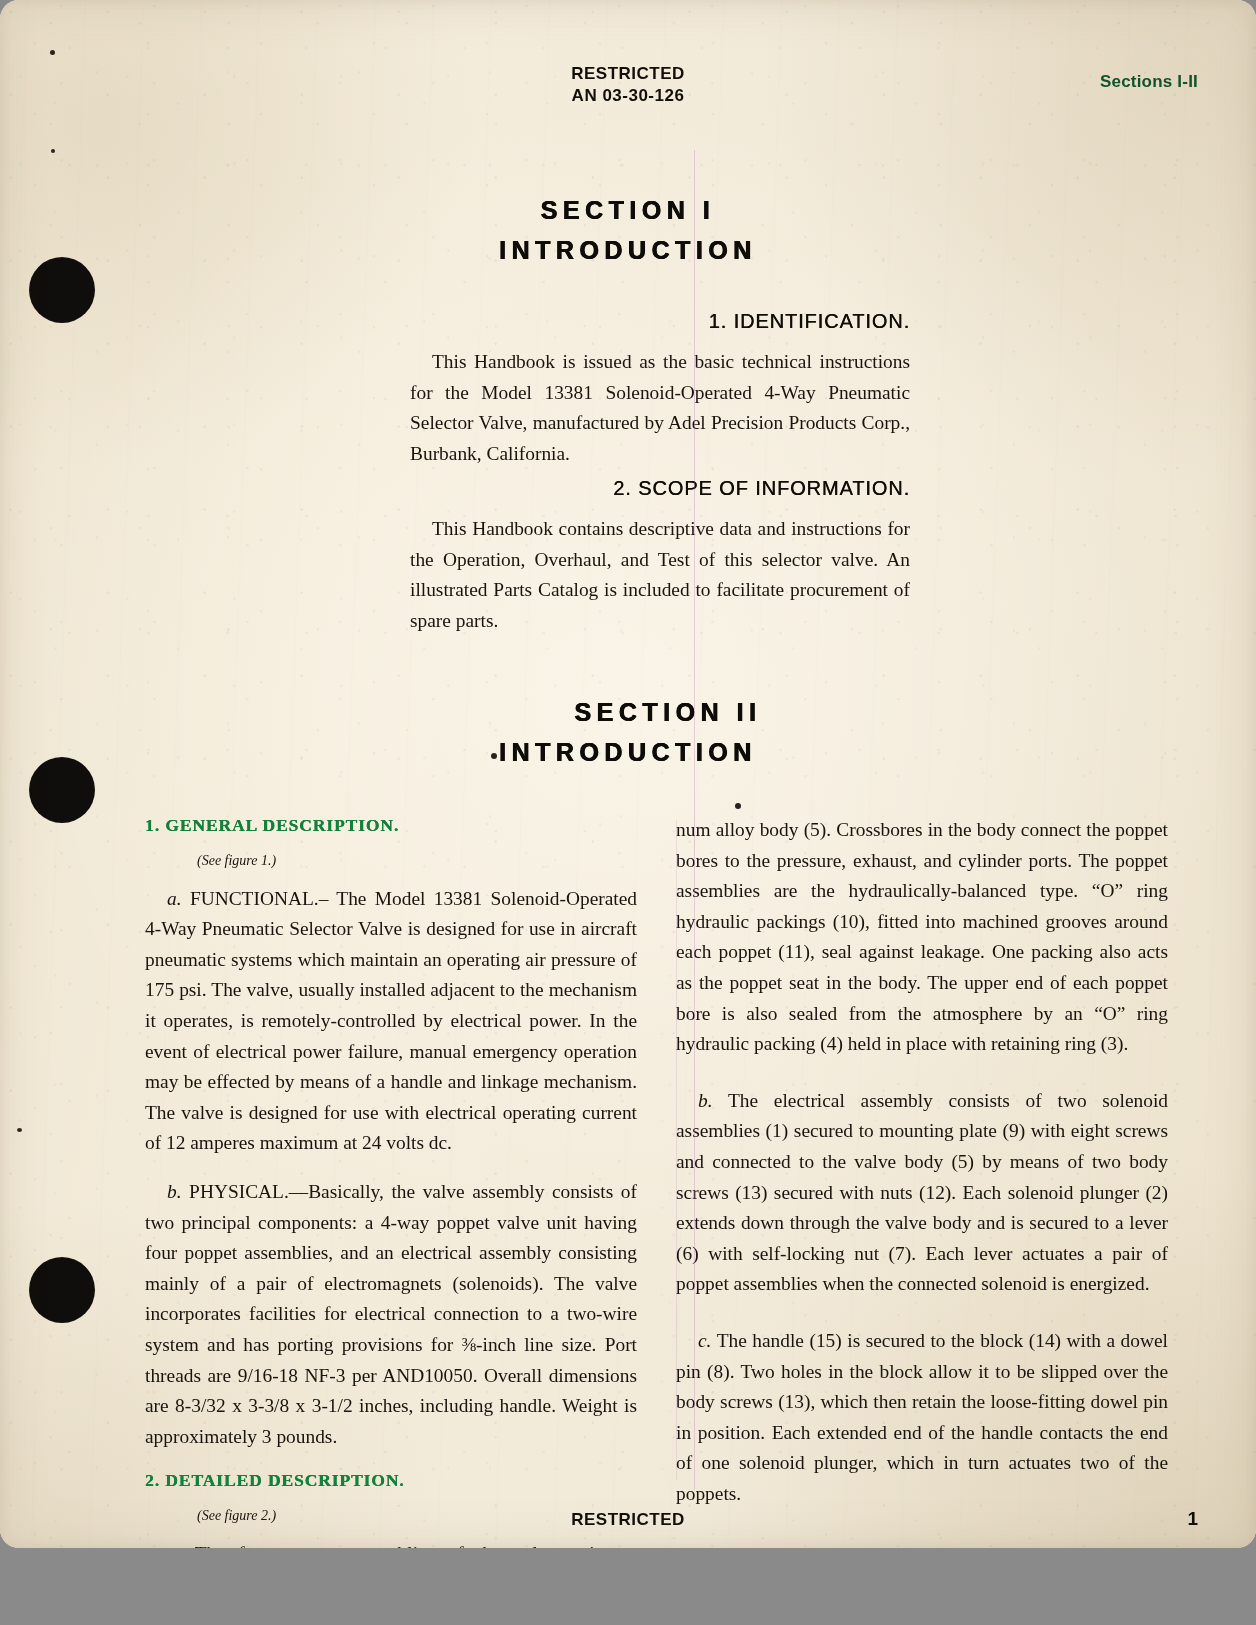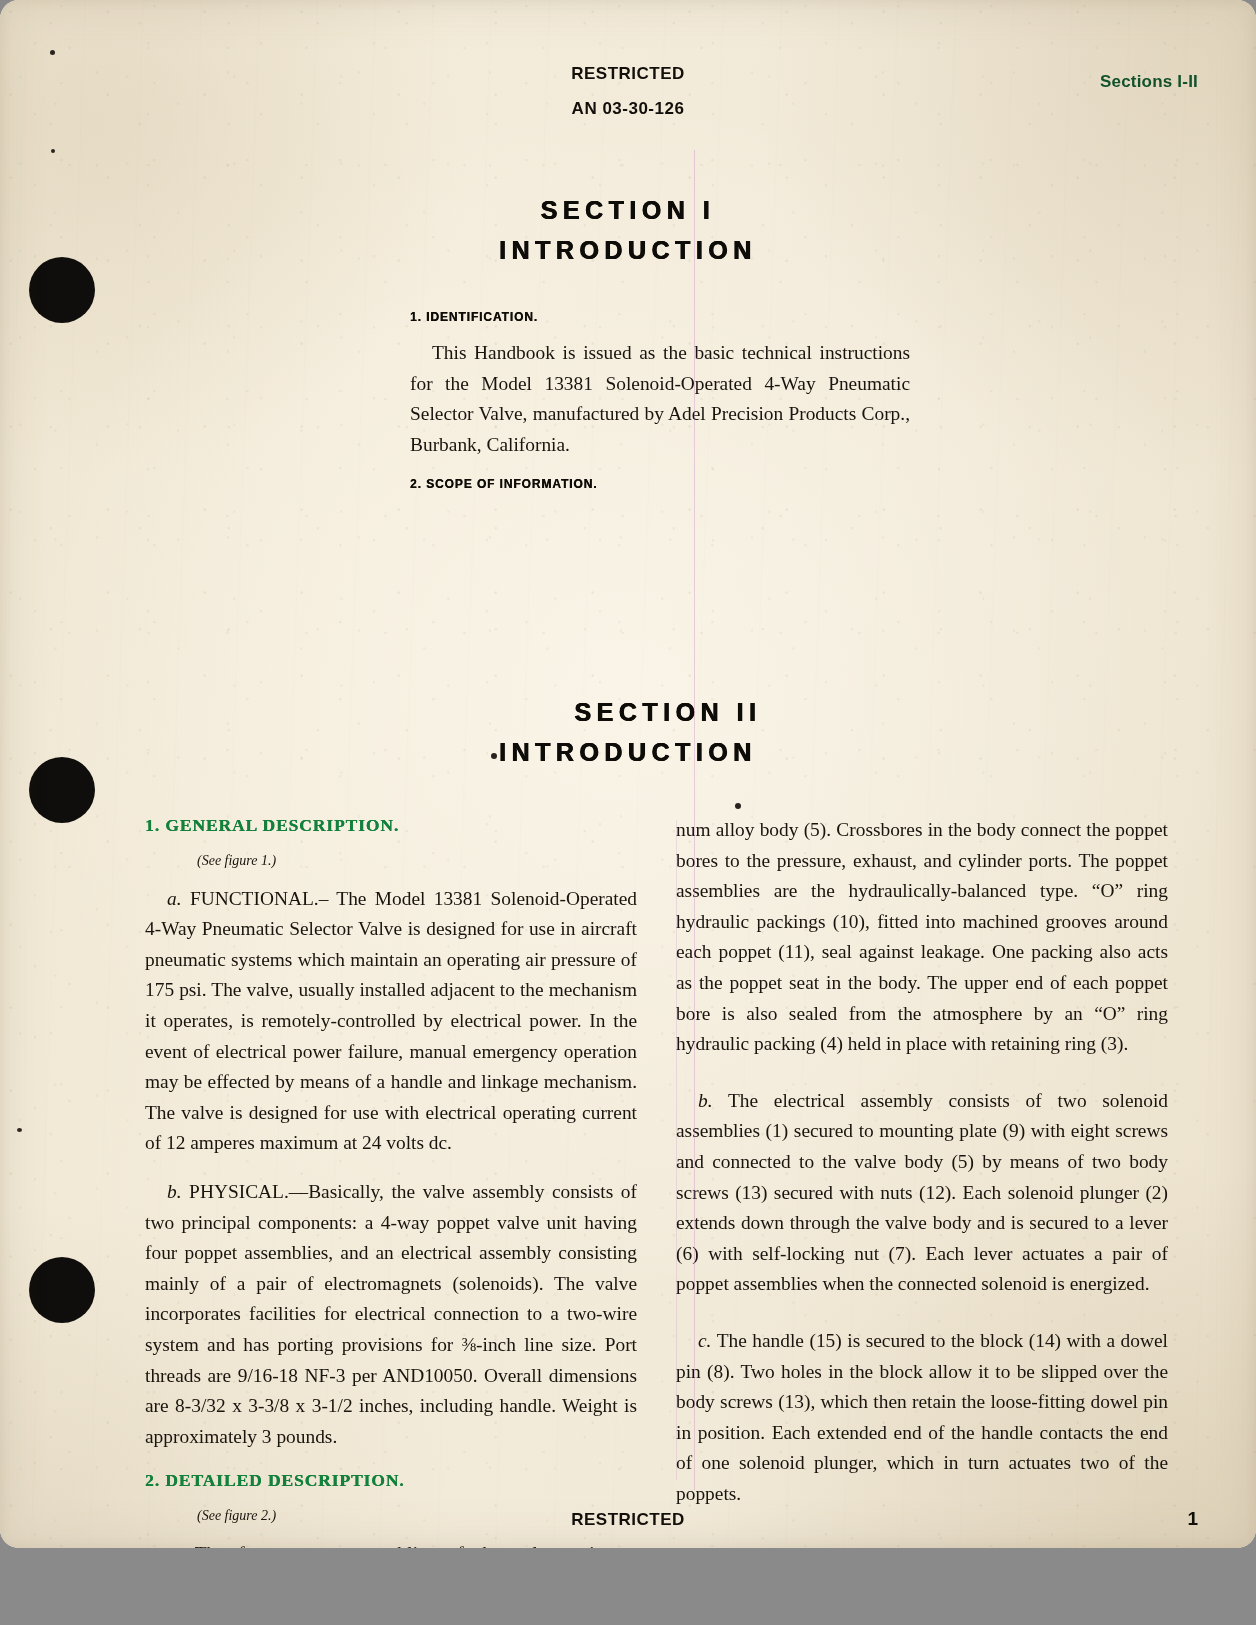--- a/index.html
+++ b/index.html
@@ -108,21 +108,21 @@
     left: 0;
     top: 64px;
     width: 1256px;
     text-align: center;
     font-family: "Liberation Sans", sans-serif;
     font-weight: bold;
     font-size: 17px;
     letter-spacing: 0.5px;
     color: #14110d;
   }
-  .hdr-center .l2 { margin-top: 15px; }
+  .hdr-center .l2 { margin-top: 2px; }
 
   .hdr-right {
     position: absolute;
     right: 58px;
     top: 72px;
     font-family: "Liberation Sans", sans-serif;
     font-weight: bold;
     font-size: 17px;
     letter-spacing: 0.2px;
     color: #14532d;
@@ -148,25 +148,26 @@
   }
 
   
   .intro-block {
     position: absolute;
     left: 410px;
     width: 500px;
   }
   .sub-head {
     font-family: "Liberation Sans", sans-serif;
-    font-weight: bold;
-    font-size: 12px;
+    font-weight: normal;
+    font-size: 20px;
     letter-spacing: 0.9px;
     color: #120f0b;
     text-shadow: 0.35px 0 0 currentColor;
+    text-align: right;
   }
   .para {
     font-family: "Liberation Serif", serif;
     font-size: 19.4px;
     line-height: 30.6px;
     text-align: justify;
     text-justify: inter-word;
     text-indent: 22px;
     color: #1b1610;
     margin: 0;
@@ -253,20 +254,21 @@
 
     <div class="intro-block" style="top:310px;">
       <div class="sub-head">1.  IDENTIFICATION.</div>
       <div class="sp-14"></div>
       <p class="para">This Handbook is issued as the basic technical instructions for the Model 13381 Solenoid-Operated 4-Way Pneumatic Selector Valve, manufactured by Adel Precision Products Corp., Burbank, California.</p>
     </div>
 
     <div class="intro-block" style="top:477px;">
       <div class="sub-head">2. SCOPE OF INFORMATION.</div>
       <div class="sp-14"></div>
+      <p class="para">This Handbook contains descriptive data and instructions for the Operation, Overhaul, and Test of this selector valve. An illustrated Parts Catalog is included to facilitate procurement of spare parts.</p>
     </div>
 
     <div class="sec-title" style="top:698px;margin-left:40px;">SECTION II</div>
     <div class="sec-title" style="top:738px;">INTRODUCTION</div>
     <div class="stray-dot" style="left:491px; top:753px; width:6px; height:6px;"></div>
     <div class="stray-dot" style="left:735px; top:803px; width:6px; height:6px;"></div>
 
     <div class="col col-left">
       <div class="itemhead">1.  GENERAL DESCRIPTION.</div>
       <div class="sp-10"></div>

